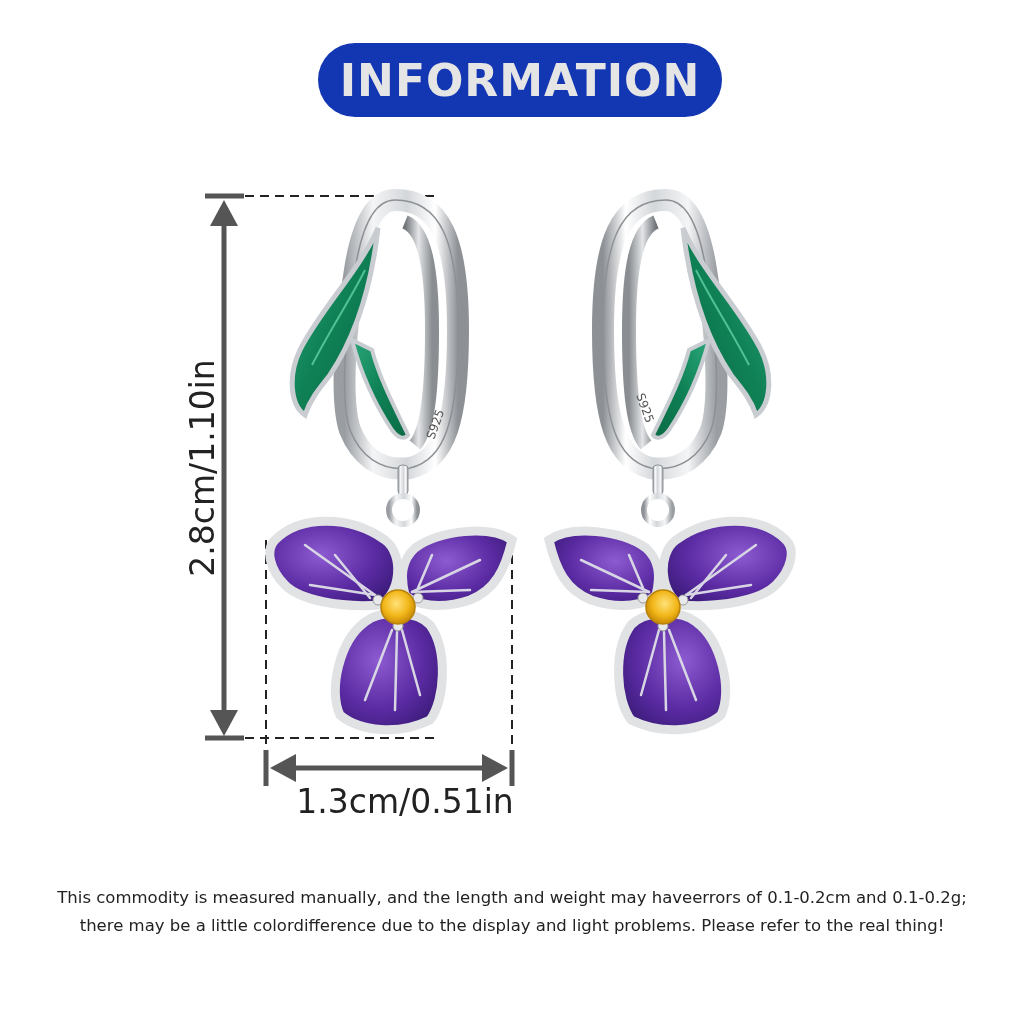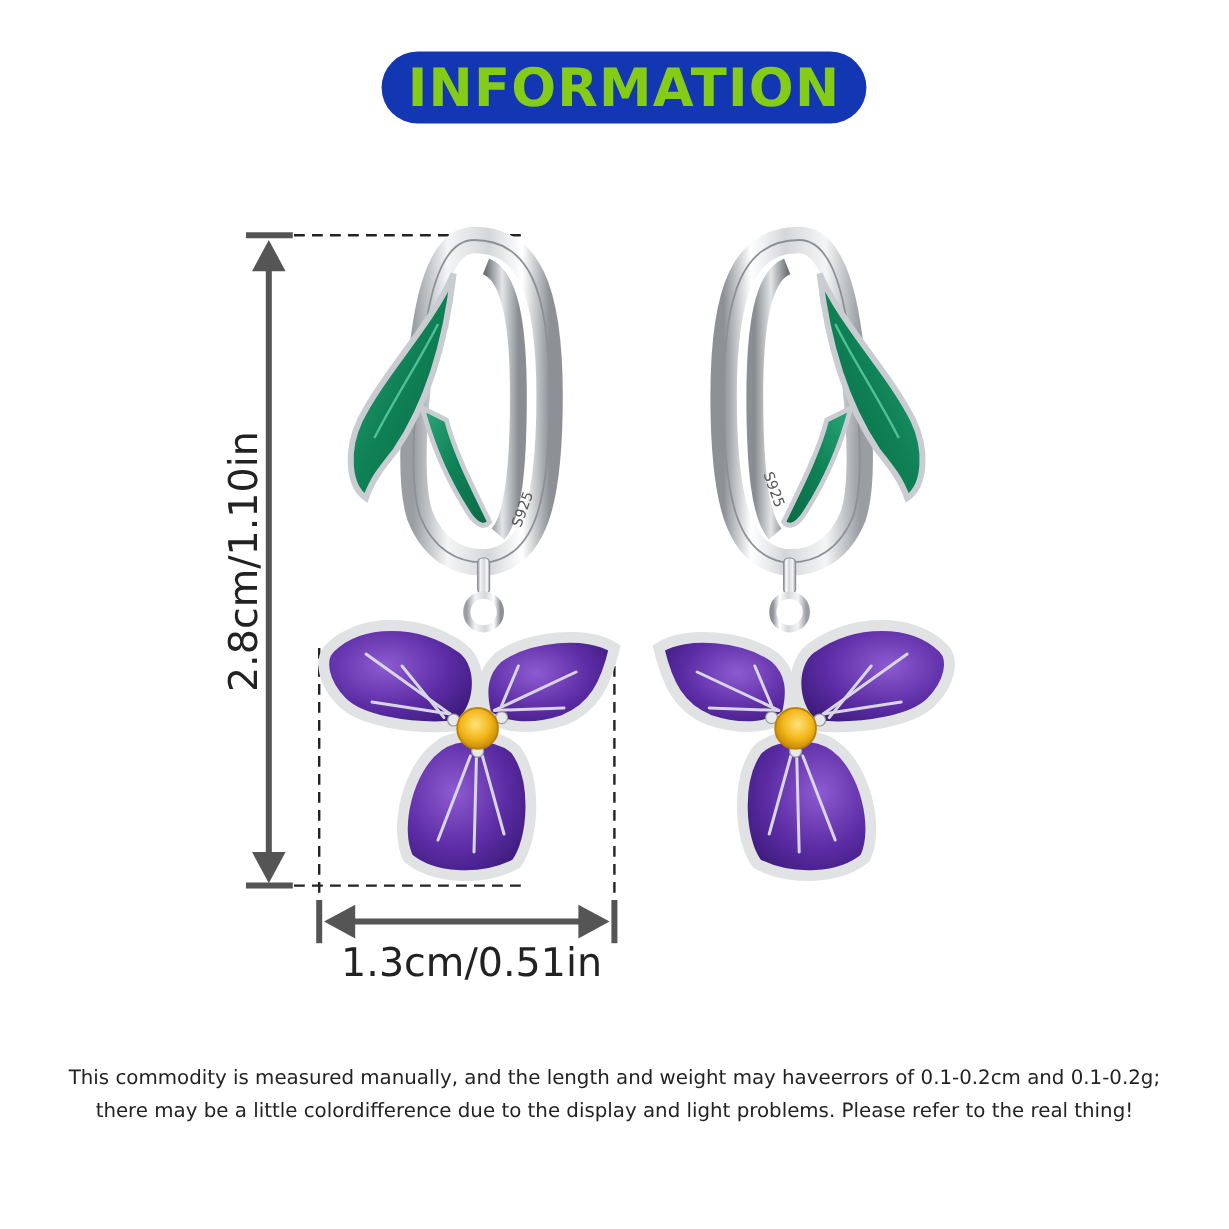--- a/index.html
+++ b/index.html
@@ -1,33 +1,33 @@
 <!DOCTYPE html>
 <html><head>
 <meta charset="utf-8">
 <style>
   html, body { margin: 0; padding: 0; background: #ffffff; }
   body { width: 1024px; height: 1024px; position: relative; overflow: hidden; font-family: "Liberation Sans", "DejaVu Sans", sans-serif; }
   .banner {
-    position: absolute; left: 318px; top: 43px; width: 404px; height: 60px;
+    position: absolute; left: 318px; top: 43px; width: 404px; height: 74px;
     background: #1336b3; border-radius: 37px;
     display: flex; align-items: center; justify-content: center;
-    color: #84cc16; font-weight: bold; font-size: 44px; letter-spacing: 1px;
+    color: #e5e5e5; font-weight: bold; font-size: 44px; letter-spacing: 1px;
     font-family: "DejaVu Sans", sans-serif;
   }
   .stage { position: absolute; left: 0; top: 0; width: 1024px; height: 860px; }
   .dim-label-v {
     position: absolute; left: 172px; top: 485px; width: 240px; height: 40px;
     transform: translate(-50%, -50%) rotate(-90deg); transform-origin: center;
     left: 203px; top: 468px;
     font-size: 33px; color: #222222; text-align: center; white-space: nowrap;
     font-family: "DejaVu Sans", sans-serif; font-weight: normal;
   }
   .dim-label-h {
-    position: absolute; left: 268px; top: 782px; width: 250px; text-align: center;
+    position: absolute; left: 280px; top: 782px; width: 250px; text-align: center;
     font-size: 33px; color: #222222; white-space: nowrap;
     font-family: "DejaVu Sans", sans-serif;
   }
   .disclaimer {
     position: absolute; left: 0; top: 884px; width: 1106px; text-align: center;
     font-size: 16.5px; line-height: 28px; color: #222222;
     font-family: "DejaVu Sans", sans-serif;
   }
   .disclaimer div { white-space: nowrap; }
   svg text { font-family: "DejaVu Sans", sans-serif; }

